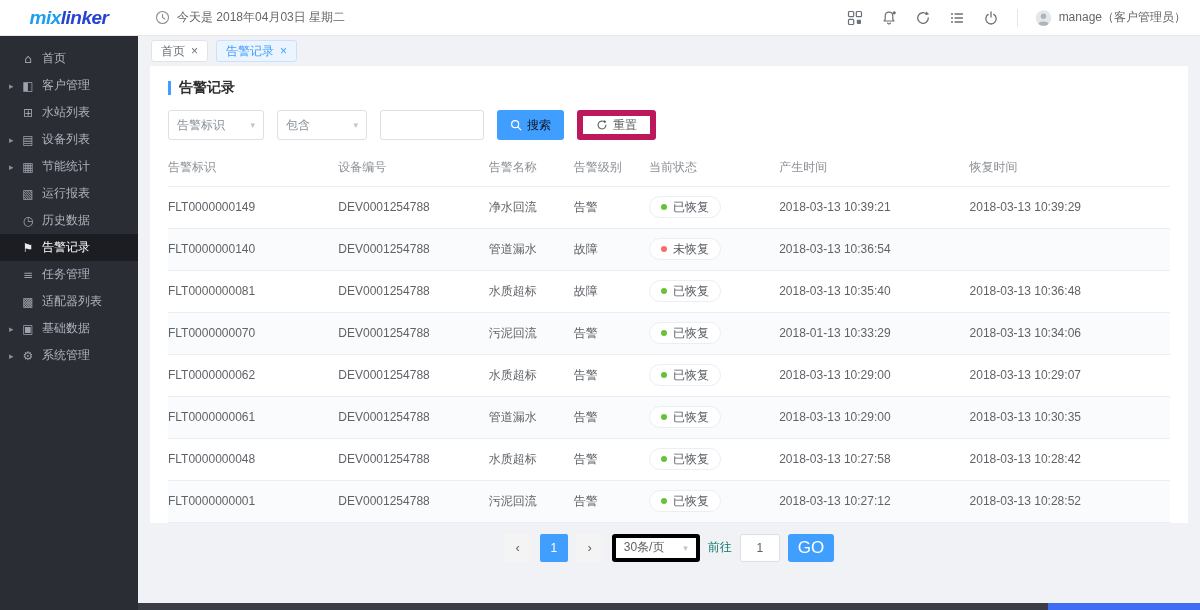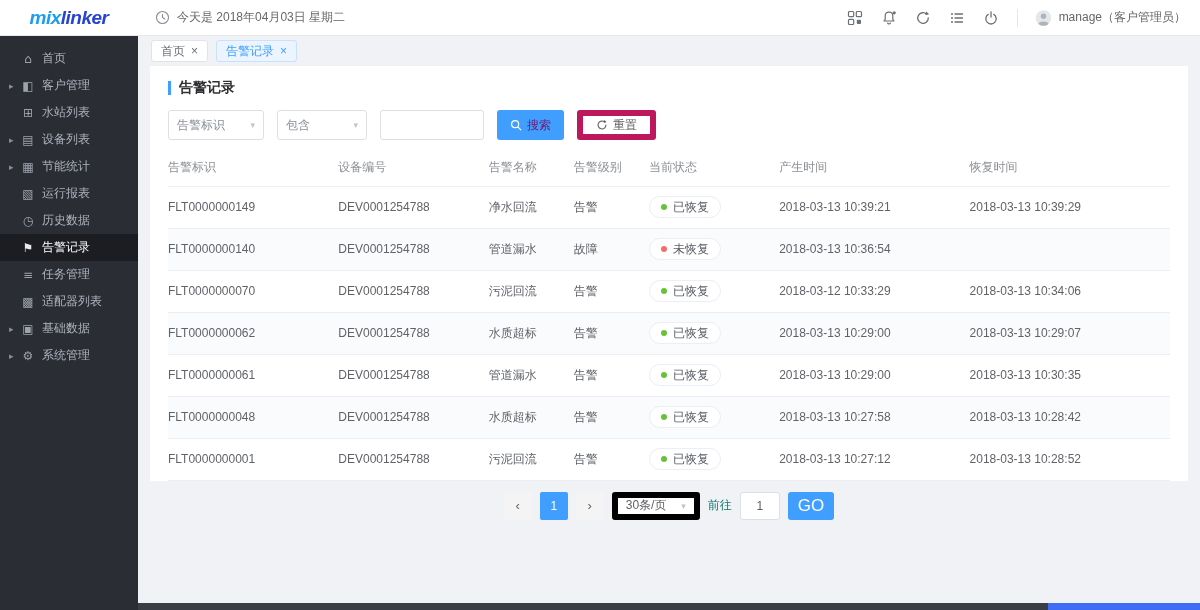--- a/index.html
+++ b/index.html
@@ -42,42 +42,42 @@
   .card{background:#fff;margin:0 12px;padding:12px 18px 0;flex:0 0 auto;}
   .page-title{display:flex;align-items:center;height:20px;font-size:14px;font-weight:bold;color:#303133;}
   .title-bar{width:3px;height:14px;background:#409eff;margin-right:8px;}
   .filters{display:flex;align-items:center;gap:13px;margin-top:12px;}
   .select{width:96px;height:30px;border:1px solid #dcdfe6;border-radius:3px;background:#fff;display:flex;
           align-items:center;justify-content:space-between;padding:0 8px;color:#8a9099;cursor:pointer;}
   .chev{font-size:9px;color:#c0c4cc;}
   .chev::before{content:"▾";}
   .keyword-input{width:104px;height:30px;border:1px solid #dcdfe6;border-radius:3px;padding:0 8px;font-size:12px;color:#606266;outline:none;}
   .btn{height:30px;border-radius:3px;font-size:12px;display:inline-flex;align-items:center;gap:5px;padding:0 13px;cursor:pointer;border:none;}
-  .btn-search{background:#409eff;color:#701a75;}
+  .btn-search{background:#409eff;color:#0f172a;}
   .btn-reset{background:#fff;color:#606266;border:6px solid #be185d;}
   
   table{width:100%;border-collapse:collapse;table-layout:fixed;margin-top:10px;}
   th{height:36px;text-align:left;font-weight:normal;color:#8c9095;border-bottom:1px solid #ebeef5;padding:0;}
   td{height:42px;color:#5f6368;border-bottom:1px solid #ebeef5;padding:0;overflow:hidden;white-space:nowrap;}
   tbody tr:nth-child(even){background:#fafbfc;}
   .pill{display:inline-flex;align-items:center;gap:6px;height:22px;padding:0 11px;border:1px solid #ebeef5;
         border-radius:11px;background:#fff;color:#5a5e66;}
   .dot{width:6px;height:6px;border-radius:50%;display:inline-block;}
   .dot.bad{background:#f56c6c;}
   .dot.ok{background:#67c23a;}
   
   .pagination{display:flex;align-items:center;justify-content:center;gap:8px;margin-top:11px;}
   .pg-btn{width:28px;height:28px;background:#f4f4f5;color:#606266;border-radius:2px;display:inline-flex;
           align-items:center;justify-content:center;cursor:pointer;font-size:13px;}
   .pg-btn::before{}
   .pg-prev::before{content:"‹";}
   .pg-next::before{content:"›";}
   .pg-page{width:28px;height:28px;background:#409eff;color:#fff;border-radius:2px;display:inline-flex;
            align-items:center;justify-content:center;cursor:pointer;}
-  .pg-size{width:88px;height:28px;border:6px solid #000000;border-radius:3px;background:#fff;display:inline-flex;
+  .pg-size{width:88px;height:28px;border:4px solid #000000;border-radius:3px;background:#fff;display:inline-flex;
            align-items:center;justify-content:space-between;padding:0 8px;color:#606266;cursor:pointer;}
   .pg-goto-label{color:#0f766e;}
   .pg-goto-input{width:40px;height:28px;border:1px solid #dcdfe6;border-radius:3px;text-align:center;font-size:12px;color:#606266;outline:none;}
   .pg-go{height:28px;padding:0 10px;background:#409eff;color:#fff;border:none;border-radius:3px;font-size:17px;cursor:pointer;}
   
   .footer-strip{position:absolute;left:0;right:0;bottom:0;height:7px;display:flex;}
   .strip-track{flex:1;background:#3a3d45;}
   .strip-thumb{width:152px;background:#3f6cf5;cursor:pointer;}
 </style>
 </head>
@@ -308,31 +308,45 @@
     <td>
       <span class="pill">
         <i class="dot bad"></i>
         <span>未恢复</span>
       </span>
     </td>
     <td>2018-03-13 10:36:54</td>
     <td></td>
   </tr>
             <tr>
+    <td>FLT0000000081</td>
+    <td>DEV0001254788</td>
+    <td>水质超标</td>
+    <td>故障</td>
+    <td>
+      <span class="pill">
+        <i class="dot ok"></i>
+        <span>已恢复</span>
+      </span>
+    </td>
+    <td>2018-03-13 10:35:40</td>
+    <td>2018-03-13 10:36:48</td>
+  </tr>
+            <tr>
     <td>FLT0000000070</td>
     <td>DEV0001254788</td>
     <td>污泥回流</td>
     <td>告警</td>
     <td>
       <span class="pill">
         <i class="dot ok"></i>
         <span>已恢复</span>
       </span>
     </td>
-    <td>2018-03-12 10:33:29</td>
+    <td>2018-01-13 10:33:29</td>
     <td>2018-03-13 10:34:06</td>
   </tr>
             <tr>
     <td>FLT0000000062</td>
     <td>DEV0001254788</td>
     <td>水质超标</td>
     <td>告警</td>
     <td>
       <span class="pill">
         <i class="dot ok"></i>

